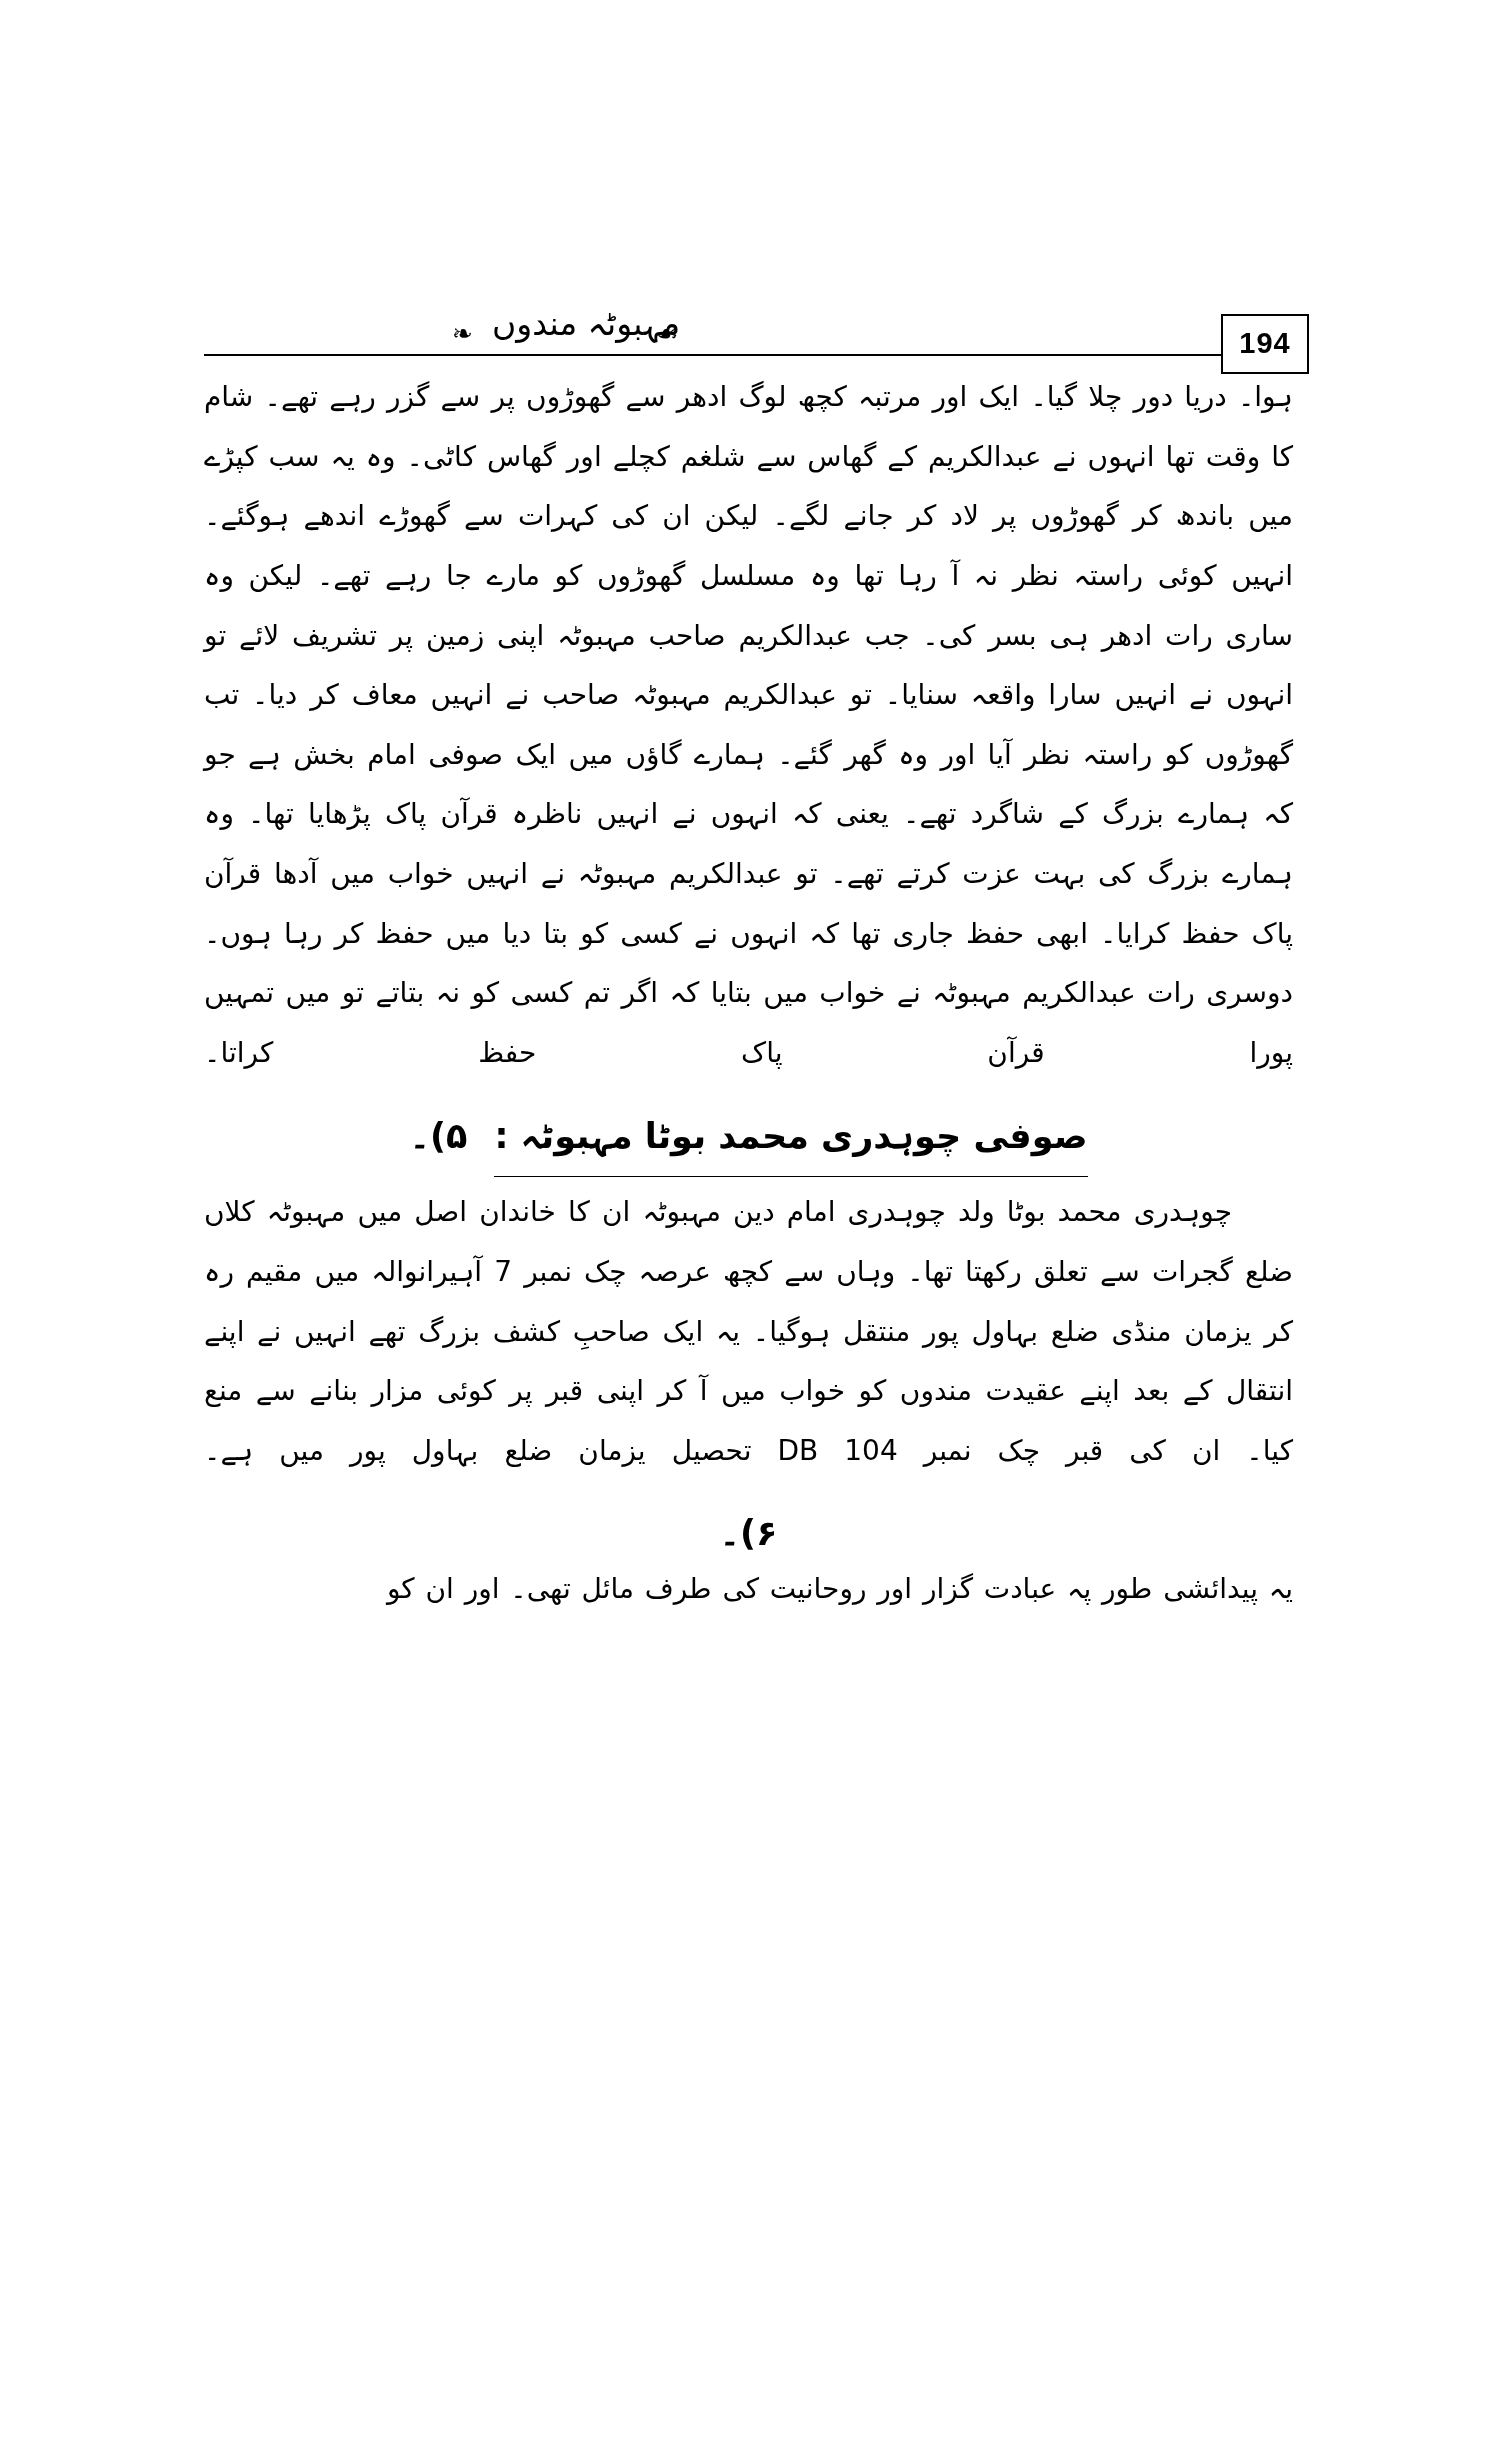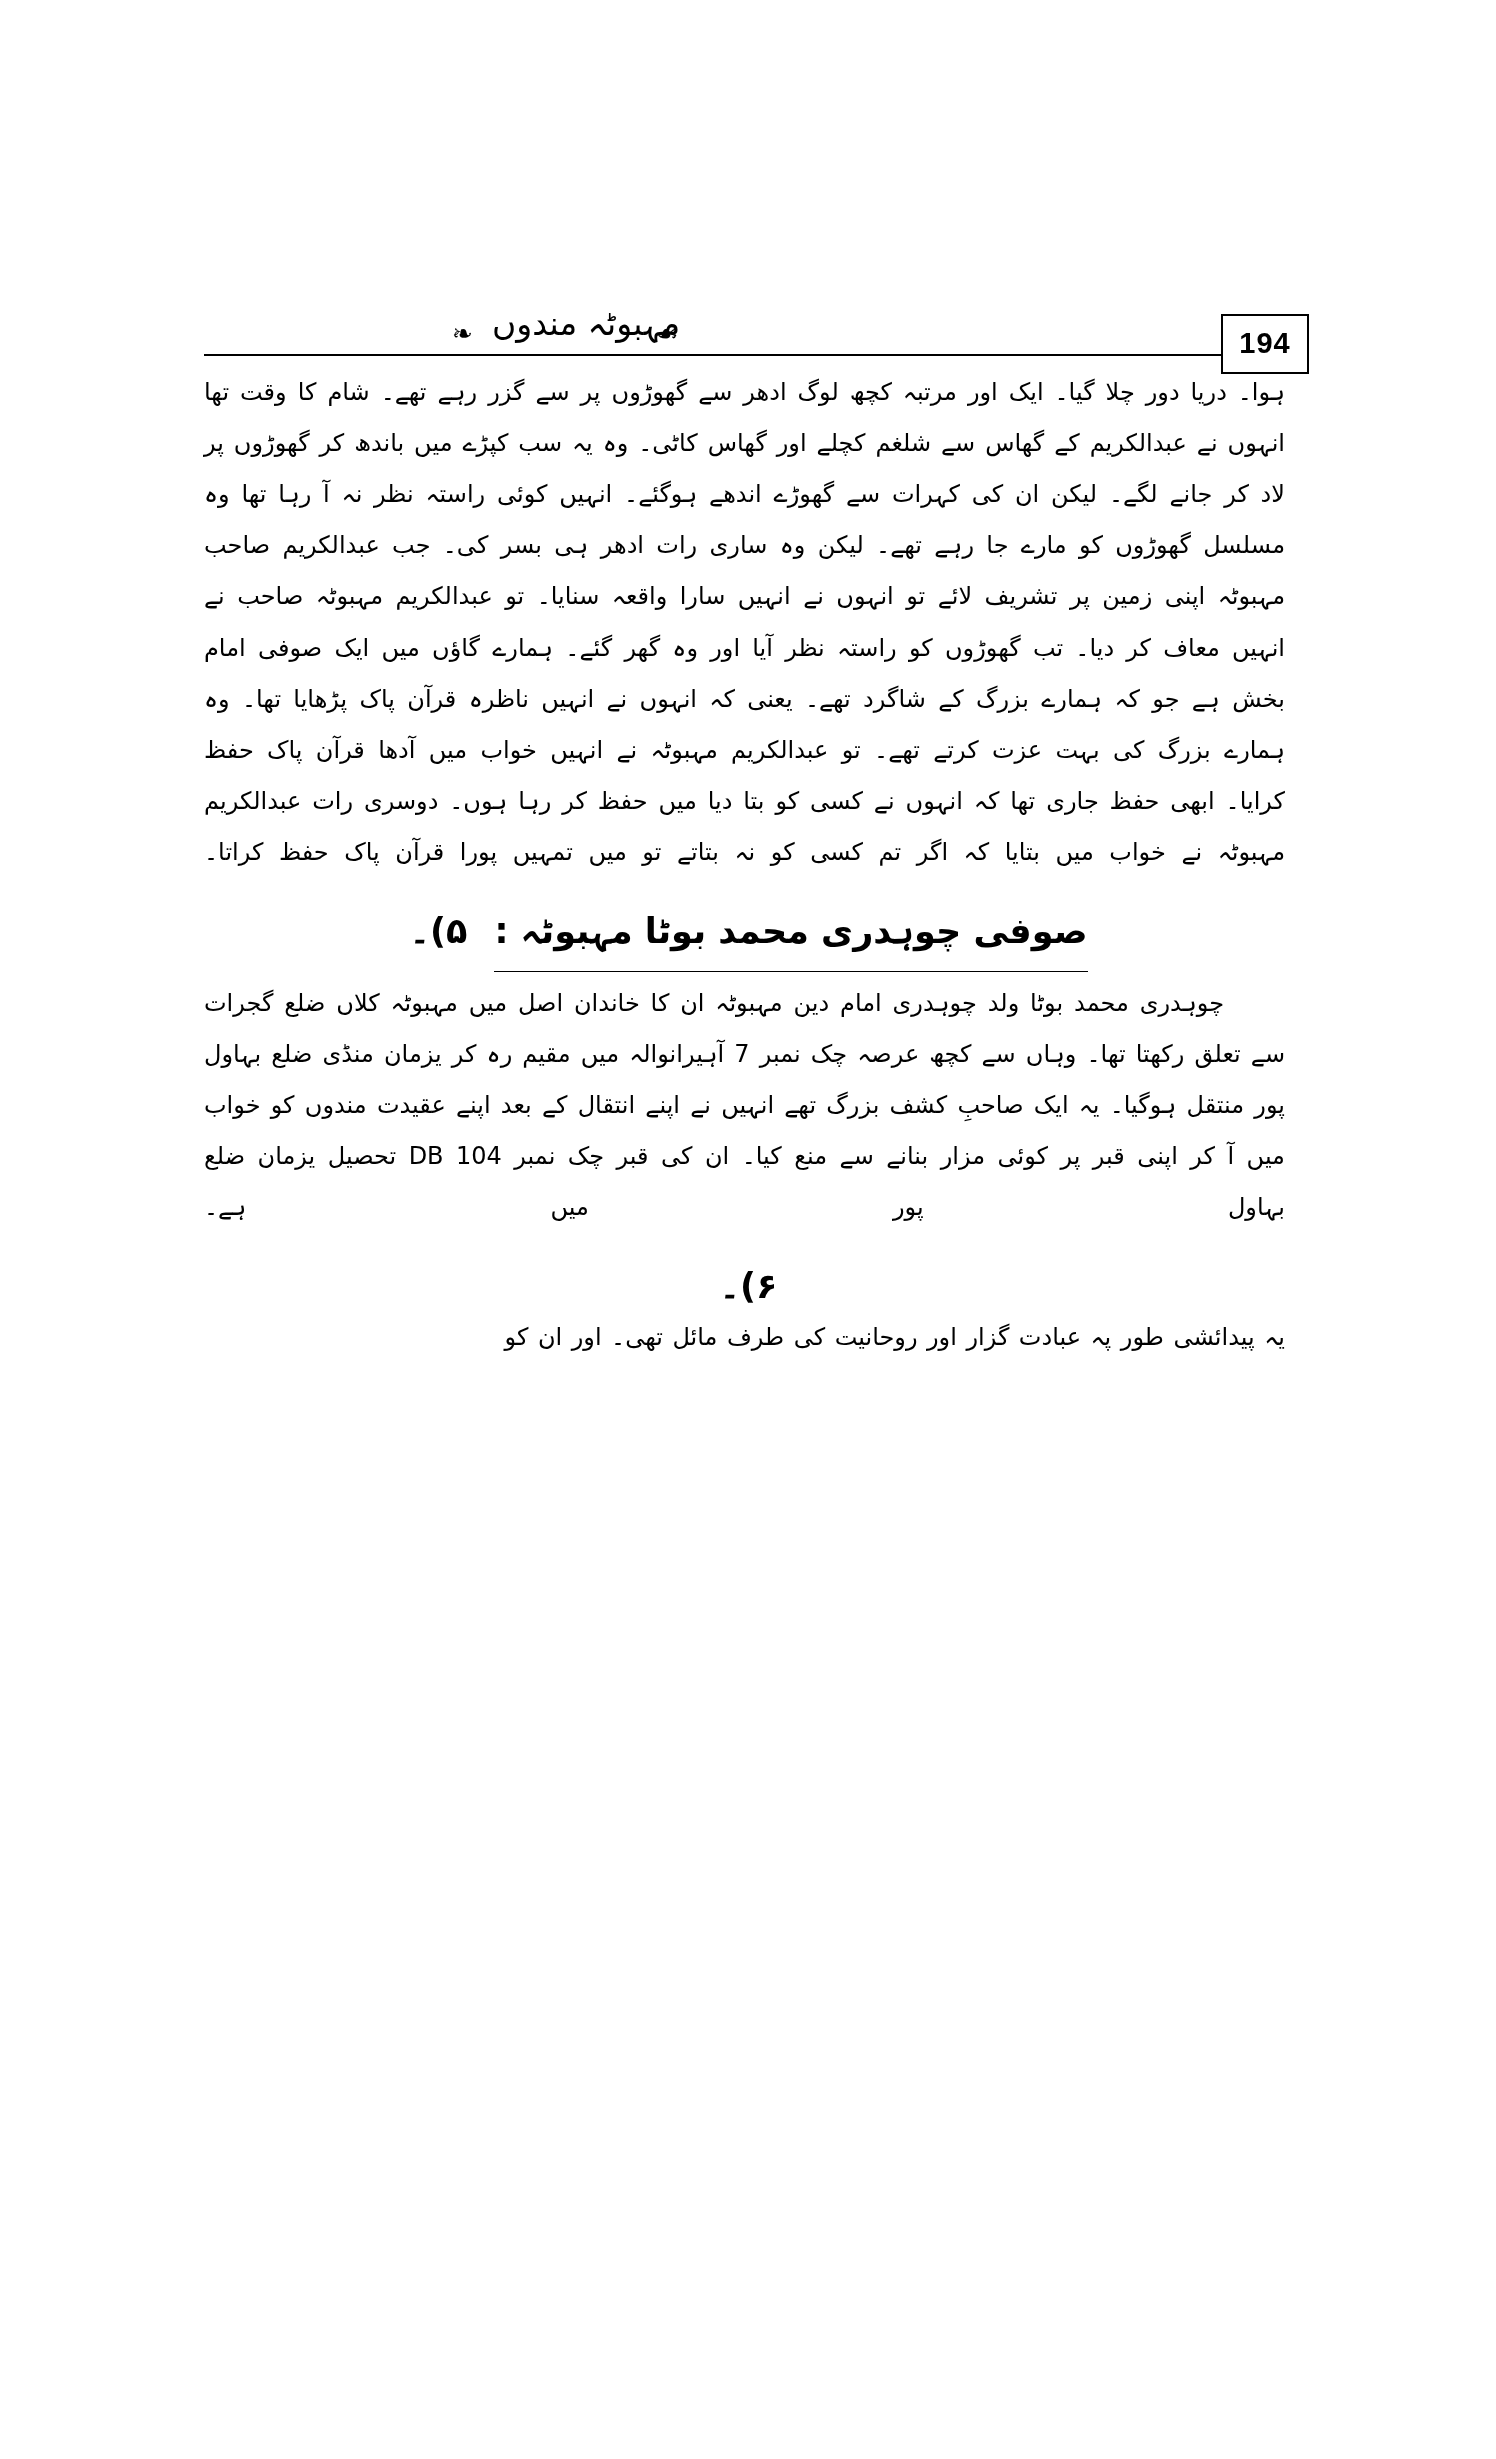--- a/index.html
+++ b/index.html
@@ -85,23 +85,23 @@
     right: 204px;
     left: 204px;
     width: 1089px;
   }
 
   p.urdu {
     direction: rtl;
     text-align: justify;
     text-align-last: justify;
     font-family: "DejaVu Sans", sans-serif;
-    font-size: 24px;
+    font-size: 28px;
     line-height: 2.13;
-    margin: 0 8px 0 0;
+    margin: 0 0 0 0;
     word-spacing: 1.9px;
   }
   p.urdu.last-right {
     text-align-last: right;
   }
 
   .sec-para {
     margin-top: 5.8px;
   }
   .sec-para.indented {

